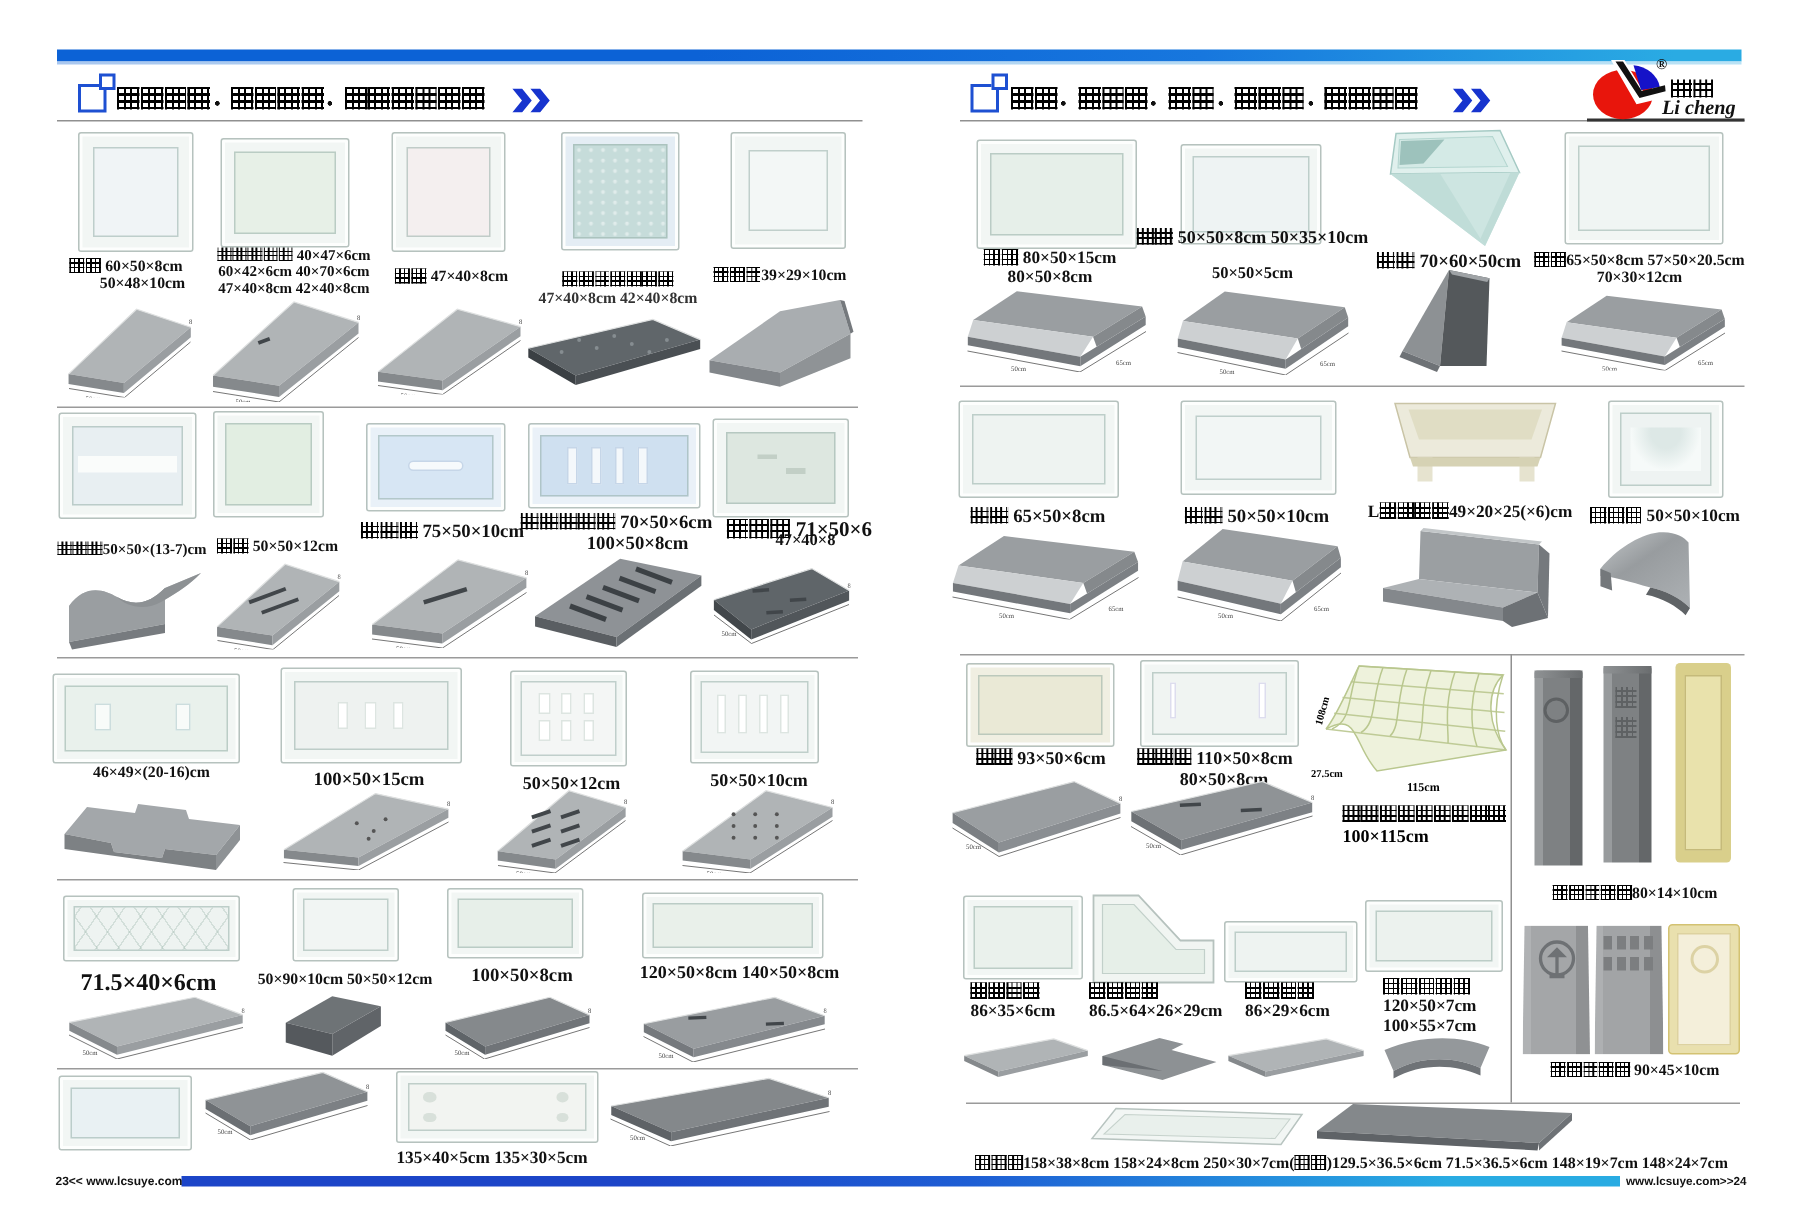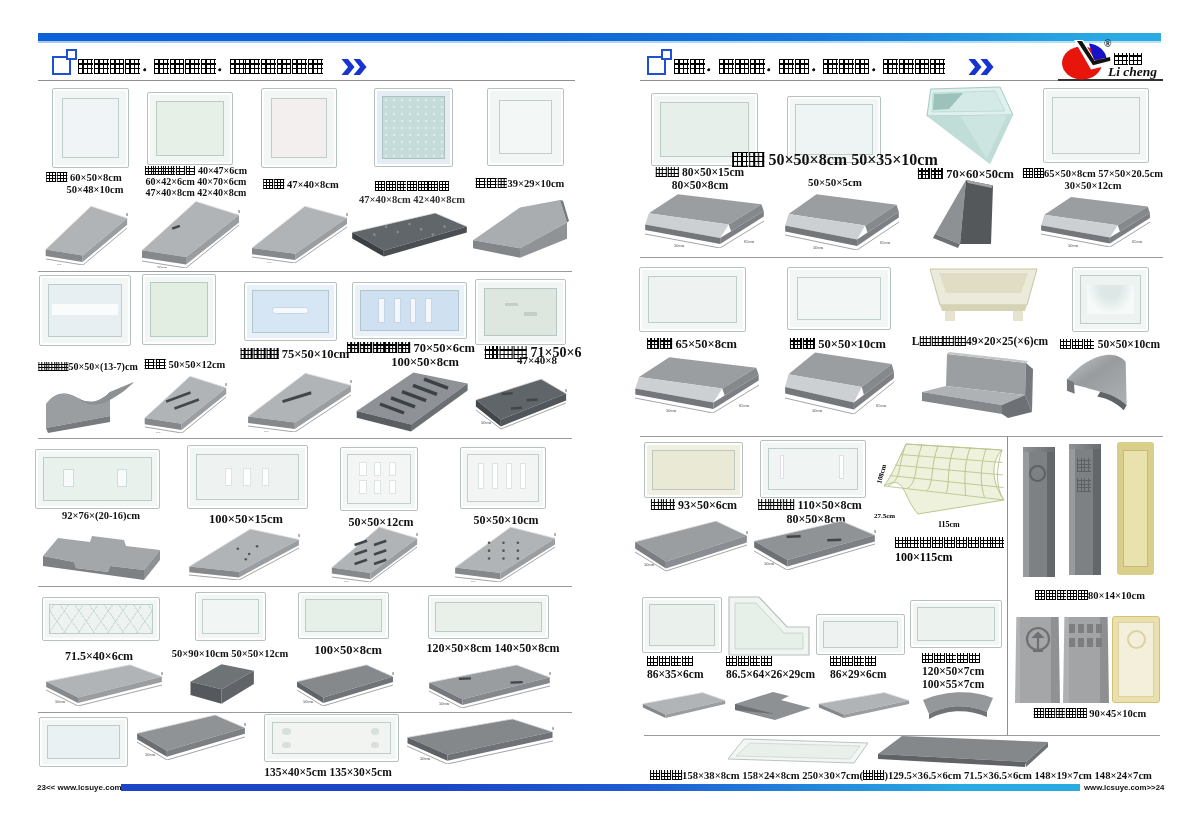--- a/index.html
+++ b/index.html
@@ -246,21 +246,21 @@
     </div>
   </div>
 <div class="m" style="left:460px;top:447px;width:86px;height:62px;background:#f2f6f4;border-radius:2px">
     <div class="mi" style="inset:6px;background:#f2f5f4">
       <div style="position:absolute;left:14%;top:18%;width:9%;height:55%;background:#fff;border:1px solid #dde5e1"></div>
       <div style="position:absolute;left:34%;top:18%;width:9%;height:55%;background:#fff;border:1px solid #dde5e1"></div>
       <div style="position:absolute;left:54%;top:18%;width:9%;height:55%;background:#fff;border:1px solid #dde5e1"></div>
       <div style="position:absolute;left:74%;top:18%;width:9%;height:55%;background:#fff;border:1px solid #dde5e1"></div>
     </div>
   </div>
-<div class="lb" style="left:101px;top:510px;transform:translateX(-50%);font-size:10.5px;line-height:12.2px;color:#111">92×76×(20-16)cm</div>
+<div class="lb" style="left:101px;top:510px;transform:translateX(-50%);font-size:10.5px;line-height:12.2px;color:#111">46×49×(20-16)cm</div>
 <div class="lb" style="left:246px;top:512px;transform:translateX(-50%);font-size:12.5px;line-height:14.5px;color:#111">100×50×15cm</div>
 <div class="lb" style="left:381px;top:516px;transform:translateX(-50%);font-size:12px;line-height:13.9px;color:#111">50×50×12cm</div>
 <div class="lb" style="left:506px;top:514px;transform:translateX(-50%);font-size:12px;line-height:13.9px;color:#111">50×50×10cm</div>
 <svg class="g" style="left:40px;top:526px" width="123" height="56" viewBox="0 0 123 56">
     <path d="M3 30 L18 12 L50 16 L52 10 L84 14 L86 20 L120 24 L104 44 L70 40 L68 46 L36 42 L34 36 Z" fill="#a3a7aa"></path>
     <path d="M3 30 L34 36 L36 42 L68 46 L70 40 L104 44 L104 54 L3 40 Z" fill="#7d8184"></path>
     <path d="M104 44 L120 24 L120 34 L104 54 Z" fill="#8e9295"></path>
   </svg>
 <svg class="g" style="left:187px;top:528px" width="113" height="52" viewBox="0 0 113 52">
     <polygon points="2.3,38.5 63.3,1.0 111.9,11.4 52.0,43.7" fill="#b0b4b6"></polygon>
@@ -321,21 +321,21 @@
   </div>
 <div class="m" style="left:195px;top:592px;width:71px;height:49px;background:#f2f6f4;border-radius:2px">
     <div class="mi" style="inset:6px;background:#f1f5f3"></div>
   </div>
 <div class="m" style="left:298px;top:592px;width:91px;height:47px;background:#f2f6f4;border-radius:2px">
     <div class="mi" style="inset:6px;background:#e7efe9"></div>
   </div>
 <div class="m" style="left:428px;top:595px;width:121px;height:44px;background:#f2f6f4;border-radius:2px">
     <div class="mi" style="inset:6px;background:#e9f0ea"></div>
   </div>
-<div class="lb" style="left:99px;top:650px;transform:translateX(-50%);font-size:12px;line-height:12.8px;color:#111">71.5×40×6cm</div>
+<div class="lb" style="left:99px;top:650px;transform:translateX(-50%);font-size:16px;line-height:12.8px;color:#111">71.5×40×6cm</div>
 <div class="lb" style="left:230px;top:648px;transform:translateX(-50%);font-size:10.5px;line-height:12.2px;color:#111">50×90×10cm 50×50×12cm</div>
 <div class="lb" style="left:348px;top:643px;transform:translateX(-50%);font-size:12.5px;line-height:14.5px;color:#111">100×50×8cm</div>
 <div class="lb" style="left:493px;top:642px;transform:translateX(-50%);font-size:12px;line-height:13.9px;color:#111">120×50×8cm 140×50×8cm</div>
 <svg class="g" style="left:45px;top:664px" width="118" height="42" viewBox="0 0 118 42">
     <polygon points="1.2,17.6 85.0,0.8 116.8,12.6 33.0,33.6" fill="#b0b4b6"></polygon>
     <polygon points="1.2,17.6 33.0,33.6 33.0,39.1 1.2,23.1" fill="#85898c"></polygon>
     <polygon points="33.0,33.6 116.8,12.6 116.8,18.1 33.0,39.1" fill="#9a9ea1"></polygon>
     <polyline points="1.18,17.64 84.96,0.84 116.82,12.6" fill="none" stroke="#dee0e0" stroke-width="0.8"></polyline>
     <line x1="1" y1="26" x2="33" y2="42" stroke="#666" stroke-width="0.6"></line>
     <line x1="33" y1="42" x2="117" y2="21" stroke="#666" stroke-width="0.6"></line>
@@ -418,25 +418,25 @@
     <polygon points="19,9 48,8 34,24 18,25" fill="#9dc2bc"></polygon>
     <polygon points="12,31 98,30 75,79" fill="#cde5e1"></polygon>
     <polygon points="12,31 45,30.6 75,79" fill="#c0ddd8"></polygon>
     <polygon points="98,30 75,79 72,74 92,30" fill="#bfdcd7"></polygon>
   </svg>
 <div class="m" style="left:1043px;top:88px;width:106px;height:75px;background:#f2f6f4;border-radius:2px">
     <div class="mi" style="inset:8px;background:#f0f5f3"></div>
   </div>
 <div class="lb" style="left:700px;top:166px;transform:translateX(-50%);font-size:11.5px;line-height:13.3px;color:#111"><b class="k"></b><b class="k"></b> 80×50×15cm</div>
 <div class="lb" style="left:700px;top:179px;transform:translateX(-50%);font-size:11.5px;line-height:13.3px;color:#111">80×50×8cm</div>
-<div class="lb" style="left:835px;top:152px;transform:translateX(-50%);font-size:16px;line-height:12.8px;color:#111"><b class="k"></b><b class="k"></b> 50×50×8cm 50×35×10cm</div>
+<div class="lb" style="left:835px;top:152px;transform:translateX(-50%);font-size:12px;line-height:12.8px;color:#111"><b class="k"></b><b class="k"></b> 50×50×8cm 50×35×10cm</div>
 <div class="lb" style="left:835px;top:176px;transform:translateX(-50%);font-size:11px;line-height:12.8px;color:#111">50×50×5cm</div>
 <div class="lb" style="left:966px;top:167px;transform:translateX(-50%);font-size:12.5px;line-height:14.5px;color:#111"><b class="k"></b><b class="k"></b> 70×60×50cm</div>
 <div class="lb" style="left:1093px;top:168px;transform:translateX(-50%);font-size:10.5px;line-height:12.2px;color:#111"><b class="k"></b><b class="k"></b>65×50×8cm 57×50×20.5cm</div>
-<div class="lb" style="left:1093px;top:180px;transform:translateX(-50%);font-size:10.5px;line-height:12.2px;color:#111">30×50×12cm</div>
+<div class="lb" style="left:1093px;top:180px;transform:translateX(-50%);font-size:10.5px;line-height:12.2px;color:#111">70×30×12cm</div>
 <svg class="g" style="left:644px;top:192px" width="121" height="56" viewBox="0 0 121 56">
     <polygon points="33.9,2.2 117.4,12.3 84.7,32.5 4.8,21.3" fill="#9a9ea1"></polygon>
     <polygon points="4.8,21.3 84.7,32.5 76.2,45.9 1.2,32.5" fill="#cdd0d2"></polygon>
     <polygon points="1.2,32.5 76.2,45.9 76.2,52.1 1.2,38.1" fill="#73777b"></polygon>
     <polygon points="84.7,32.5 117.4,12.3 119.8,19.0 87.1,39.2" fill="#85898c"></polygon>
     <polygon points="76.2,45.9 87.1,39.2 119.8,19.0 119.8,24.6 76.2,52.1" fill="#7c8084"></polygon>
     <line x1="1" y1="42" x2="76" y2="56" stroke="#666" stroke-width="0.6"></line>
     <line x1="76" y1="56" x2="120" y2="29" stroke="#666" stroke-width="0.6"></line>
     <text x="30" y="55" font-size="4.5" fill="#444" font-family="Liberation Serif">50cm</text>
     <text x="100" y="51" font-size="4.5" fill="#444" font-family="Liberation Serif">65cm</text>

